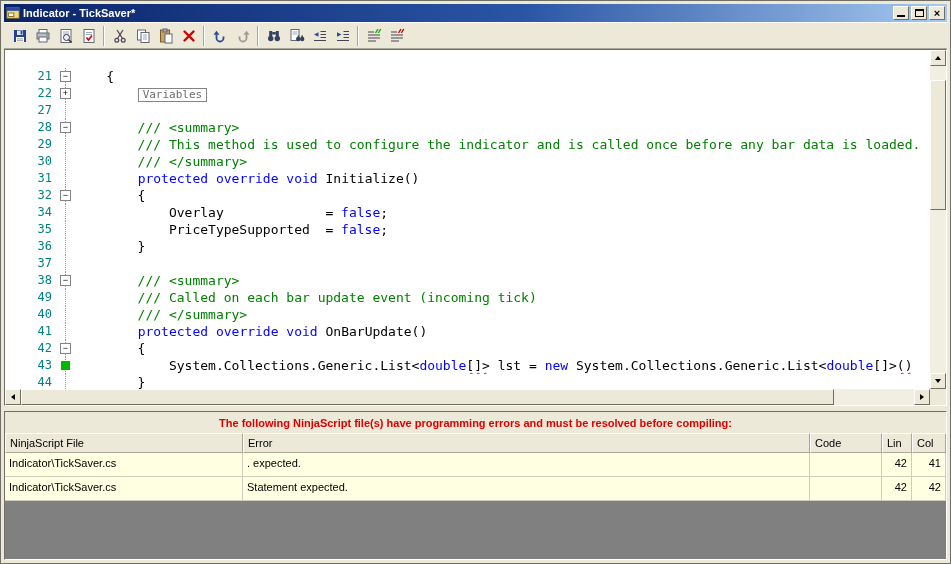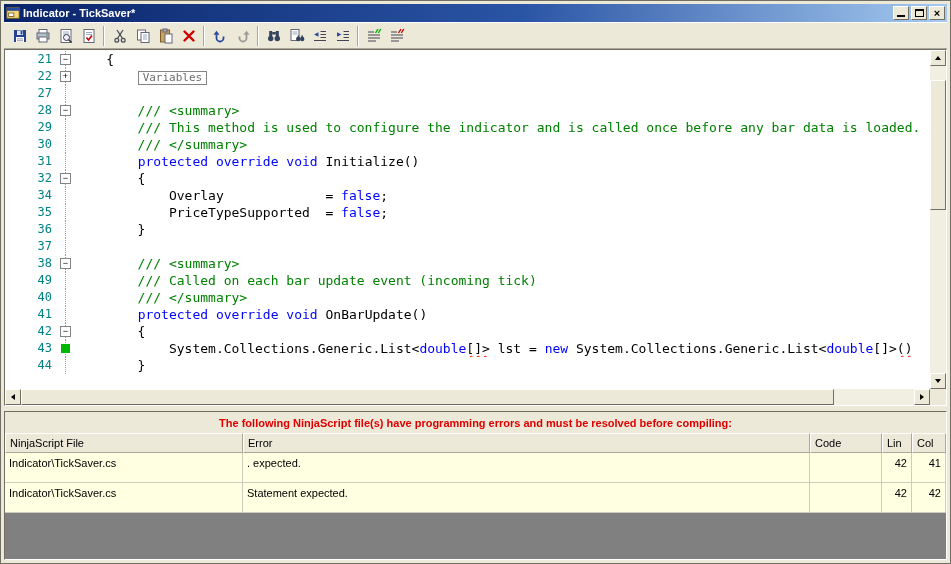--- a/index.html
+++ b/index.html
@@ -19,21 +19,21 @@
     font:bold 11px/11px "Liberation Sans",sans-serif;color:#000;}
   
   .toolbar{height:27px;flex:0 0 auto;background:#ece9d8;border-top:1px solid #fff;border-bottom:1px solid #aca899;
     display:flex;align-items:center;padding:0 4px;}
   .tb-btn{width:23px;height:22px;display:flex;align-items:center;justify-content:center;border:1px solid transparent;}
   .tb-sep{width:2px;height:20px;border-left:1px solid #aca899;border-right:1px solid #fff;margin:0 3px;}
   
   .editor-outer{height:357px;flex:0 0 auto;border:1px solid;border-color:#716f64 #fff #fff #716f64;background:#fff;
     display:flex;flex-direction:column;}
   .editor-main{flex:1;display:flex;overflow:hidden;}
-  .code-scroll{flex:1;overflow:hidden;background:#fff;padding-top:1px;}
+  .code-scroll{flex:1;overflow:hidden;background:#fff;padding-top:18px;}
   .code-line{display:flex;height:17px;line-height:17px;font-family:"DejaVu Sans Mono","Liberation Mono",monospace;font-size:13px;}
   .ln{width:52px;flex:0 0 auto;text-align:right;color:#008284;padding-right:5px;font-size:12px;}
   .fold{width:18px;flex:0 0 auto;position:relative;}
   .vline{position:absolute;left:8px;top:0;bottom:0;border-left:1px dotted #9a9a9a;}
   .box{position:absolute;left:3px;top:3px;width:11px;height:11px;background:#fff;border:1px solid #848484;
     display:flex;align-items:center;justify-content:center;font:9px/9px "Liberation Sans",sans-serif;color:#000;}
   .green-mark{position:absolute;left:4px;top:4px;width:9px;height:9px;background:#00b800;}
   .code-text{flex:1;white-space:pre;overflow:hidden;}
   .tok-p{color:#000;}
   .tok-k{color:#0000ff;}
@@ -60,21 +60,21 @@
   .arr.right{border-top:3.5px solid transparent;border-bottom:3.5px solid transparent;border-left:4px solid #000;}
   
   .splitter{height:5px;flex:0 0 auto;}
   .bottom{flex:1;border:1px solid;border-color:#716f64 #fff #fff #716f64;background:#808080;
     display:flex;flex-direction:column;overflow:hidden;}
   .msgbar{height:21px;flex:0 0 auto;background:#ece9d8;display:flex;align-items:center;justify-content:center;}
   .msg{color:#e00000;font-weight:bold;font-size:11px;white-space:nowrap;}
   .grid-header{display:flex;height:20px;flex:0 0 auto;}
   .hcell{background:#ece9d8;border-top:1px solid #fff;border-left:1px solid #fff;border-right:1px solid #aca899;
     border-bottom:1px solid #aca899;font-size:11px;color:#000;padding:3px 4px 0 4px;white-space:nowrap;overflow:hidden;}
-  .grid-row{display:flex;height:30px;flex:0 0 auto;background:#ffffe1;border-bottom:1px solid #cfccbe;}
+  .grid-row{display:flex;height:24px;flex:0 0 auto;background:#ffffe1;border-bottom:1px solid #cfccbe;}
   .cell{font-size:11px;color:#000;padding:4px 4px 0 4px;border-right:1px solid #cfccbe;white-space:nowrap;overflow:hidden;}
   .c0{width:238px;flex:0 0 auto;}
   .c1{flex:1 1 auto;min-width:0;}
   .c2{width:72px;flex:0 0 auto;}
   .c3{width:30px;flex:0 0 auto;}
   .c4{width:34px;flex:0 0 auto;}
   .num{text-align:right;}
   .grid-rest{flex:1;background:#808080;}
 </style>
 </head>

